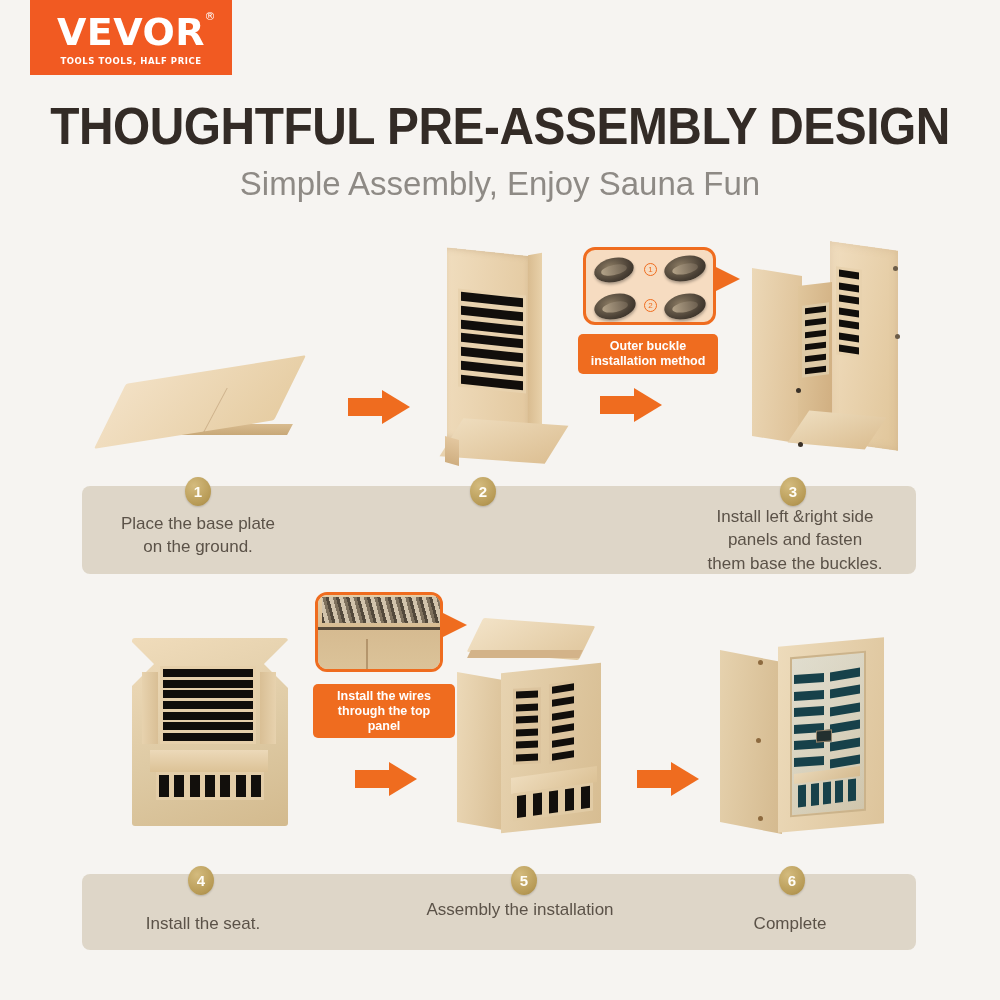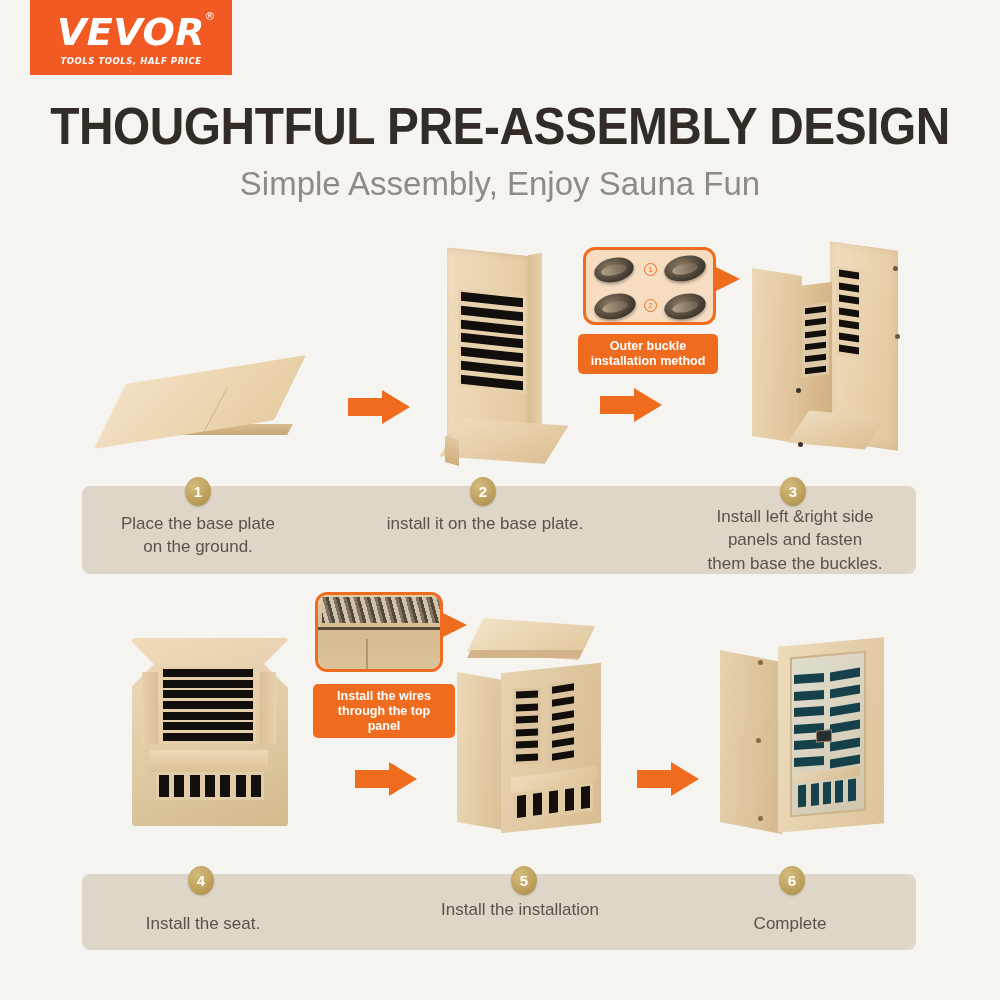--- a/index.html
+++ b/index.html
@@ -12,21 +12,20 @@
   }
 
   
   .logo {
     position: absolute; left: 30px; top: 0;
     width: 202px; height: 75px;
     background: #f15a22;
     display: flex; flex-direction: column;
     align-items: center; justify-content: center;
     padding-top: 4px;
-    font-style: italic;
   }
   .logo-word {
     position: relative;
     color: #ffffff;
     font-size: 38px;
     font-weight: bold;
     letter-spacing: 0.5px;
     line-height: 1;
     font-family: "DejaVu Sans", sans-serif;
   }
@@ -299,21 +298,20 @@
 
 <div class="badge" style="left:185px; top:477px;">1</div>
 <div class="badge" style="left:470px; top:477px;">2</div>
 <div class="badge" style="left:780px; top:477px;">3</div>
 
 <div class="caption" style="left:88px; top:512px; width:220px;">
   <div>Place the base plate</div>
   <div>on the ground.</div>
 </div>
 <div class="caption" style="left:345px; top:512px; width:280px;">
-  <div>install it on the base plate.</div>
 </div>
 <div class="caption" style="left:675px; top:505px; width:240px;">
   <div>Install left &amp;right side</div>
   <div>panels and fasten</div>
   <div>them base the buckles.</div>
 </div>
 
 <div class="stage" style="left:128px; top:638px; width:165px; height:190px;">
 
   <div style="position:absolute;left:4px;top:0;width:156px;height:188px;
@@ -467,17 +465,17 @@
 <div class="band" id="band-bottom"></div>
 
 <div class="badge" style="left:188px; top:866px;">4</div>
 <div class="badge" style="left:511px; top:866px;">5</div>
 <div class="badge" style="left:779px; top:866px;">6</div>
 
 <div class="caption" style="left:98px; top:912px; width:210px;">
   <div>Install the seat.</div>
 </div>
 <div class="caption" style="left:400px; top:898px; width:240px;">
-  <div>Install the installation</div>
+  <div>Assembly the installation</div>
 </div>
 <div class="caption" style="left:685px; top:912px; width:210px;">
   <div>Complete</div>
 </div>
 
 </body></html>

